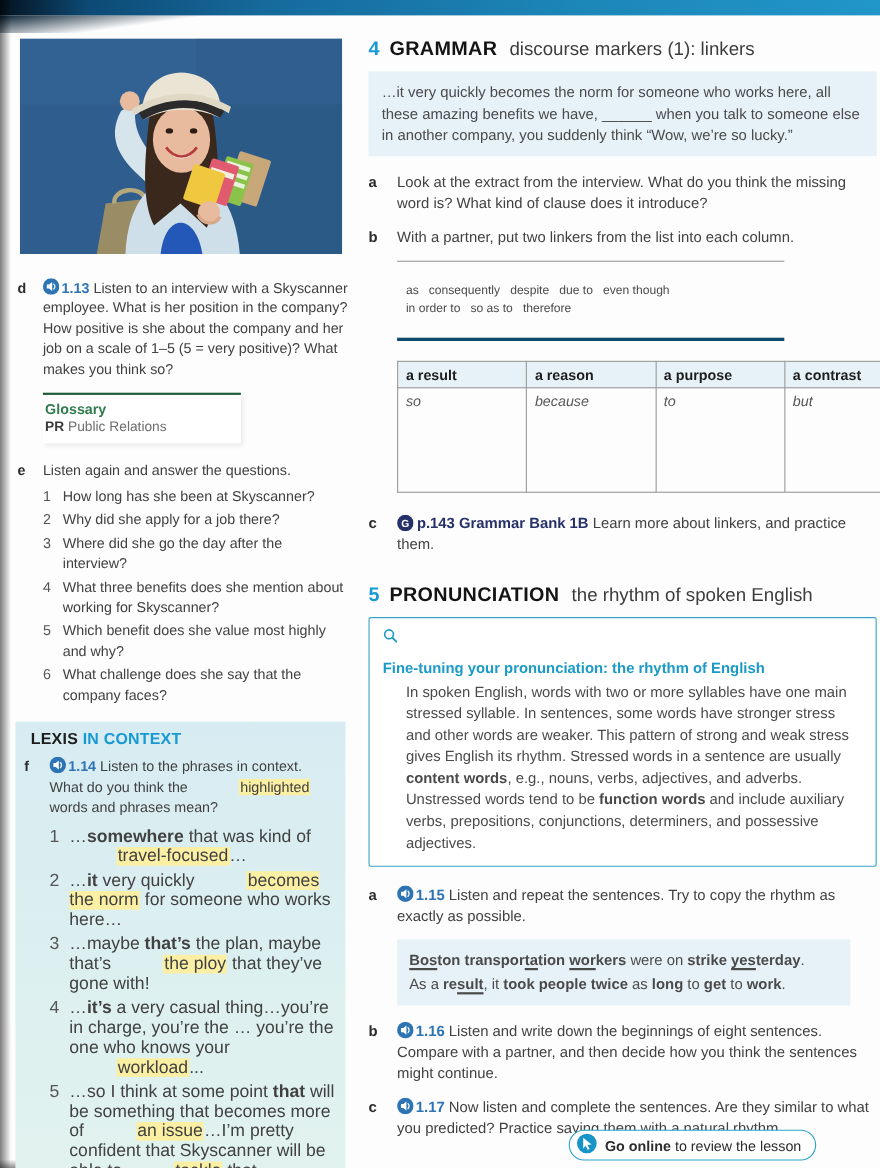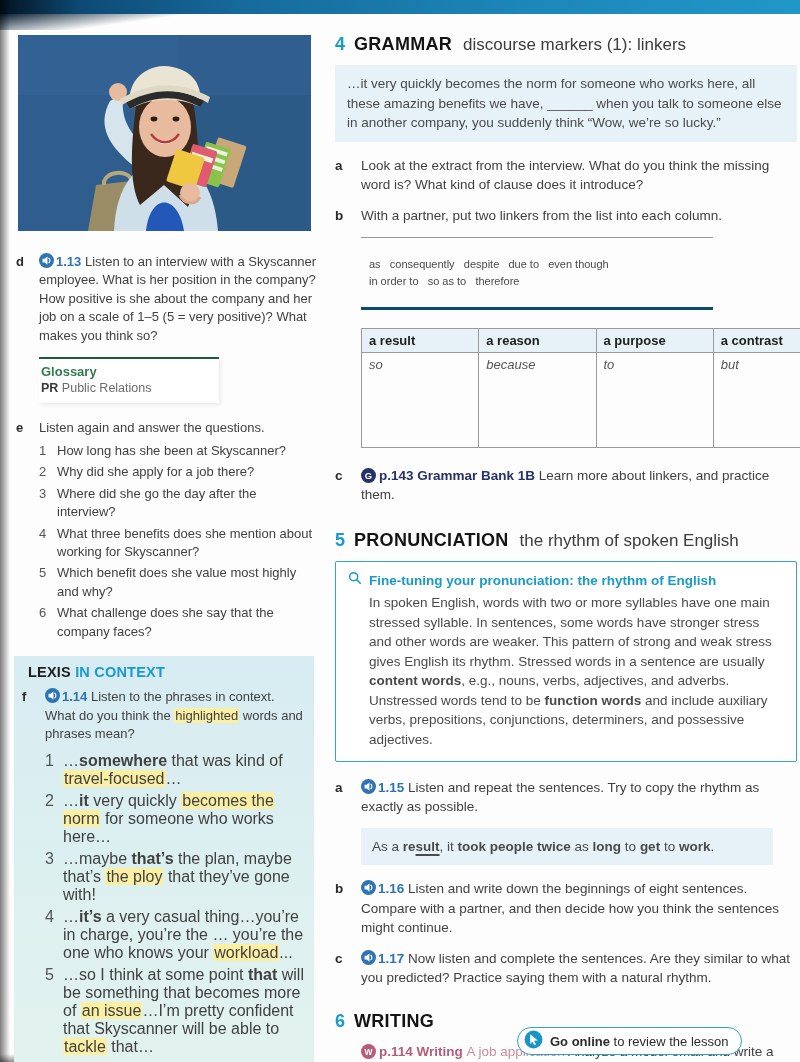--- a/index.html
+++ b/index.html
@@ -15,21 +15,21 @@
   .edgeB{position:absolute;left:0;bottom:0;width:170px;height:8px;
           background:linear-gradient(0deg,rgba(0,0,0,.45),rgba(0,0,0,0));}
 
   .col{position:absolute;top:28px;}
   .col.left{left:16px;width:302px;}
   .col.right{left:335px;width:462px;}
 
   
   .b{font-weight:700;}
   .u{text-decoration:underline;text-decoration-thickness:1.5px;text-underline-offset:2.5px;}
-  .hl{background:#fbefa4;padding:0 1px;}
+  .hl{background:#fbefa4;padding:0 1px;margin-left:43px;}
   .cyan{color:#1899d4;}
   .navy{color:#263069;font-weight:700;}
   .mauve{color:#b65d79;font-weight:700;}
   .mauvel{color:#cb8da1;}
 
   
   .photo{display:block;margin:7px 0 22px 2px;}
 
   
   .ex{display:flex;margin:0 0 12px 0;font-size:13px;line-height:1.42;}
@@ -74,21 +74,21 @@
   table.lk{border-collapse:collapse;margin:0 0 18px 26px;width:470px;font-size:13px;}
   table.lk th{background:#e7f2f8;text-align:left;font-weight:700;color:#1d1d1d;
               border:1px solid #9a9a9a;padding:4px 7px;}
   table.lk td{border:1px solid #9a9a9a;height:86px;vertical-align:top;padding:4px 7px;
               font-style:italic;color:#555;}
 
   .gicon svg,.wicon svg{vertical-align:-3px;margin-right:3px;}
 
   .finetune{border:1.6px solid #35a4c5;border-radius:2px;background:#fff;
             padding:9px 12px 11px;margin:4px 0 16px;font-size:13.5px;line-height:1.45;}
-  .finetune .fth{display:flex;gap:7px;align-items:flex-start;color:#1a9ac6;font-weight:700;margin:0 0 2px;}
+  .finetune .fth{display:flex;gap:7px;align-items:flex-start;color:#1a9ac6;font-weight:700;margin:0 0 2px;flex-direction:column;}
   .finetune .ftb{margin-left:21px;color:#4a4a4a;}
 
   .boston{background:#e7f2f8;margin:2px 0 14px 26px;width:412px;box-sizing:border-box;
           padding:8px 11px;font-size:13.5px;line-height:1.6;color:#4a4a4a;}
 
   .writing-line{display:flex;margin:2px 0 0 26px;font-size:13.5px;line-height:1.45;width:420px;}
 
   
   .goonline{position:absolute;left:517px;top:1027px;height:28px;box-sizing:border-box;
             display:flex;align-items:center;gap:7px;padding:0 13px 0 6px;background:#fff;
@@ -307,20 +307,21 @@
         <span class="audio"><svg width="15" height="15" viewBox="0 0 16 16">
               <circle cx="8" cy="8" r="8" fill="#2e74b5"></circle>
               <path d="M3.8 6v4h2.3L9 12.4V3.6L6.1 6z" fill="#fff"></path>
               <path d="M10.6 5.6a3.3 3.3 0 010 4.8" stroke="#fff" stroke-width="1.2" fill="none" stroke-linecap="round"></path>
             </svg><span class="anum">1.15</span></span>
         <span>Listen and repeat the sentences. Try to copy the rhythm as exactly as possible.</span>
       </span>
     </div>
 
     <div class="boston">
+      <div><span class="b u">Bos</span><span class="b">ton transpor</span><span class="b u">ta</span><span class="b">tion </span><span class="b u">wor</span><span class="b">kers</span><span> were on </span><span class="b">strike </span><span class="b u">yes</span><span class="b">terday</span><span>.</span></div>
       <div><span>As a </span><span class="b">re</span><span class="b u">sult</span><span>, it </span><span class="b">took people twice</span><span> as </span><span class="b">long</span><span> to </span><span class="b">get</span><span> to </span><span class="b">work</span><span>.</span></div>
     </div>
 
     <div class="ex r">
       <span class="marker">b</span>
       <span class="body">
         <span class="audio"><svg width="15" height="15" viewBox="0 0 16 16">
               <circle cx="8" cy="8" r="8" fill="#2e74b5"></circle>
               <path d="M3.8 6v4h2.3L9 12.4V3.6L6.1 6z" fill="#fff"></path>
               <path d="M10.6 5.6a3.3 3.3 0 010 4.8" stroke="#fff" stroke-width="1.2" fill="none" stroke-linecap="round"></path>

